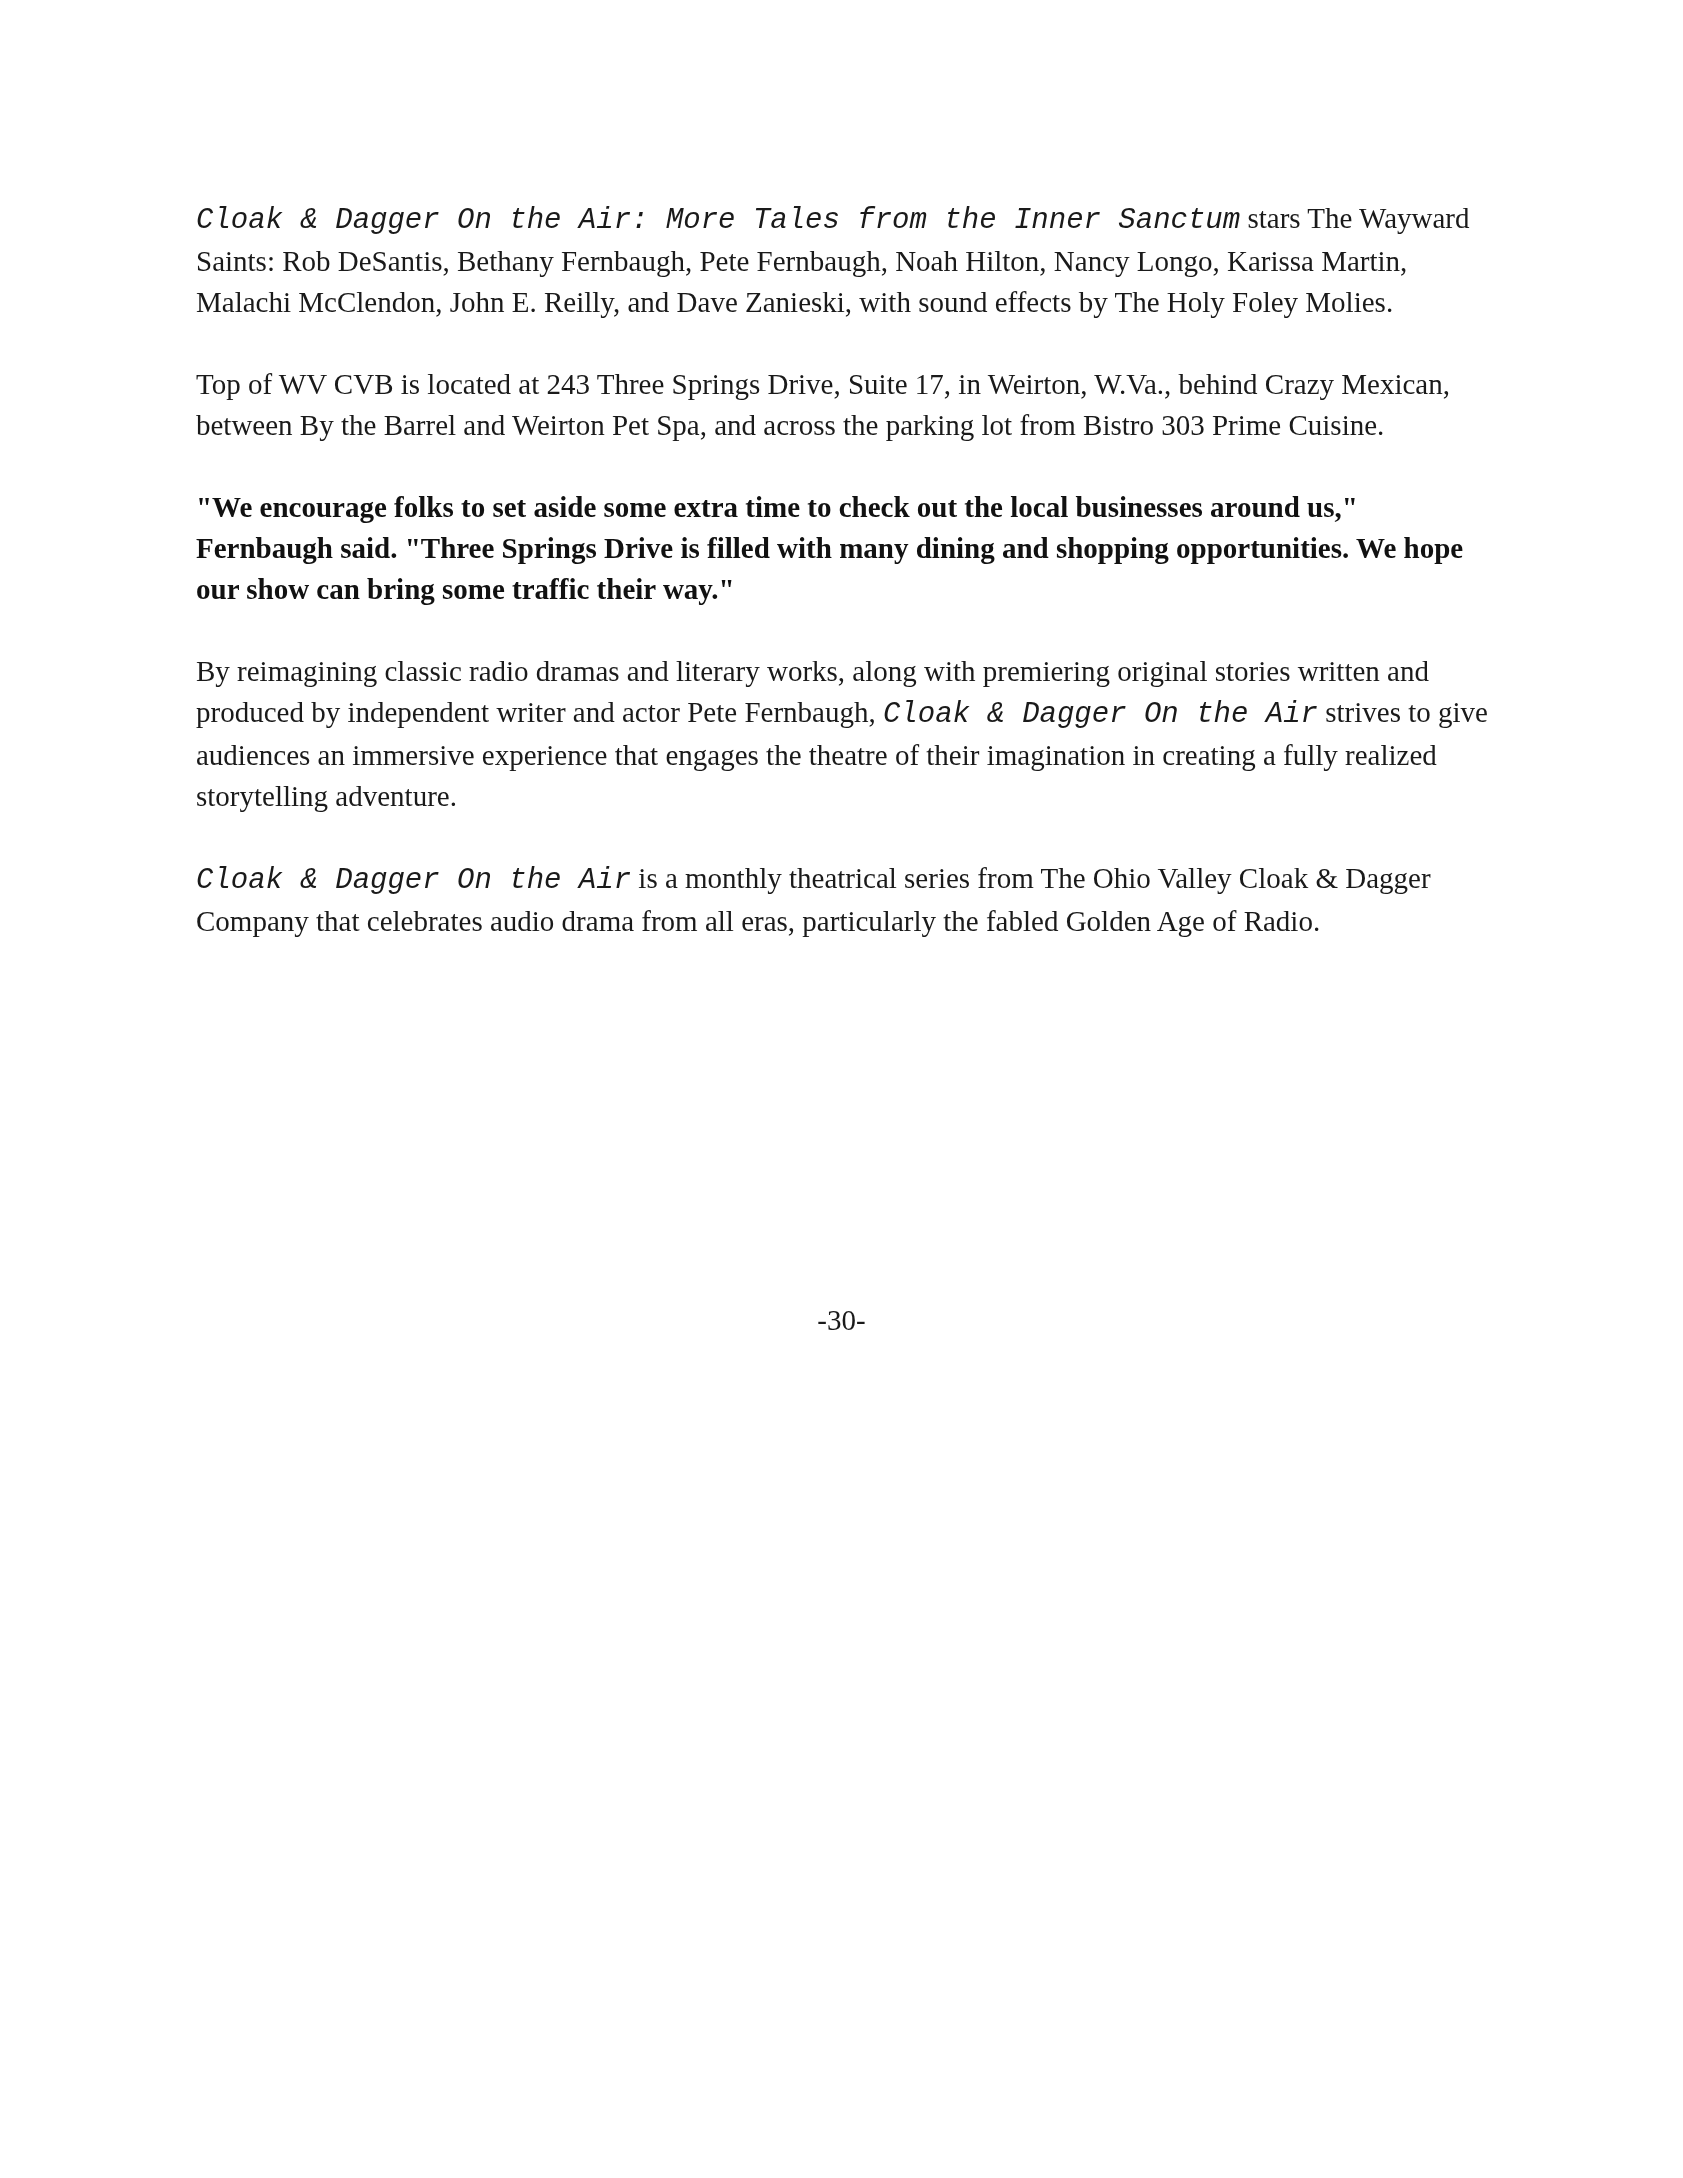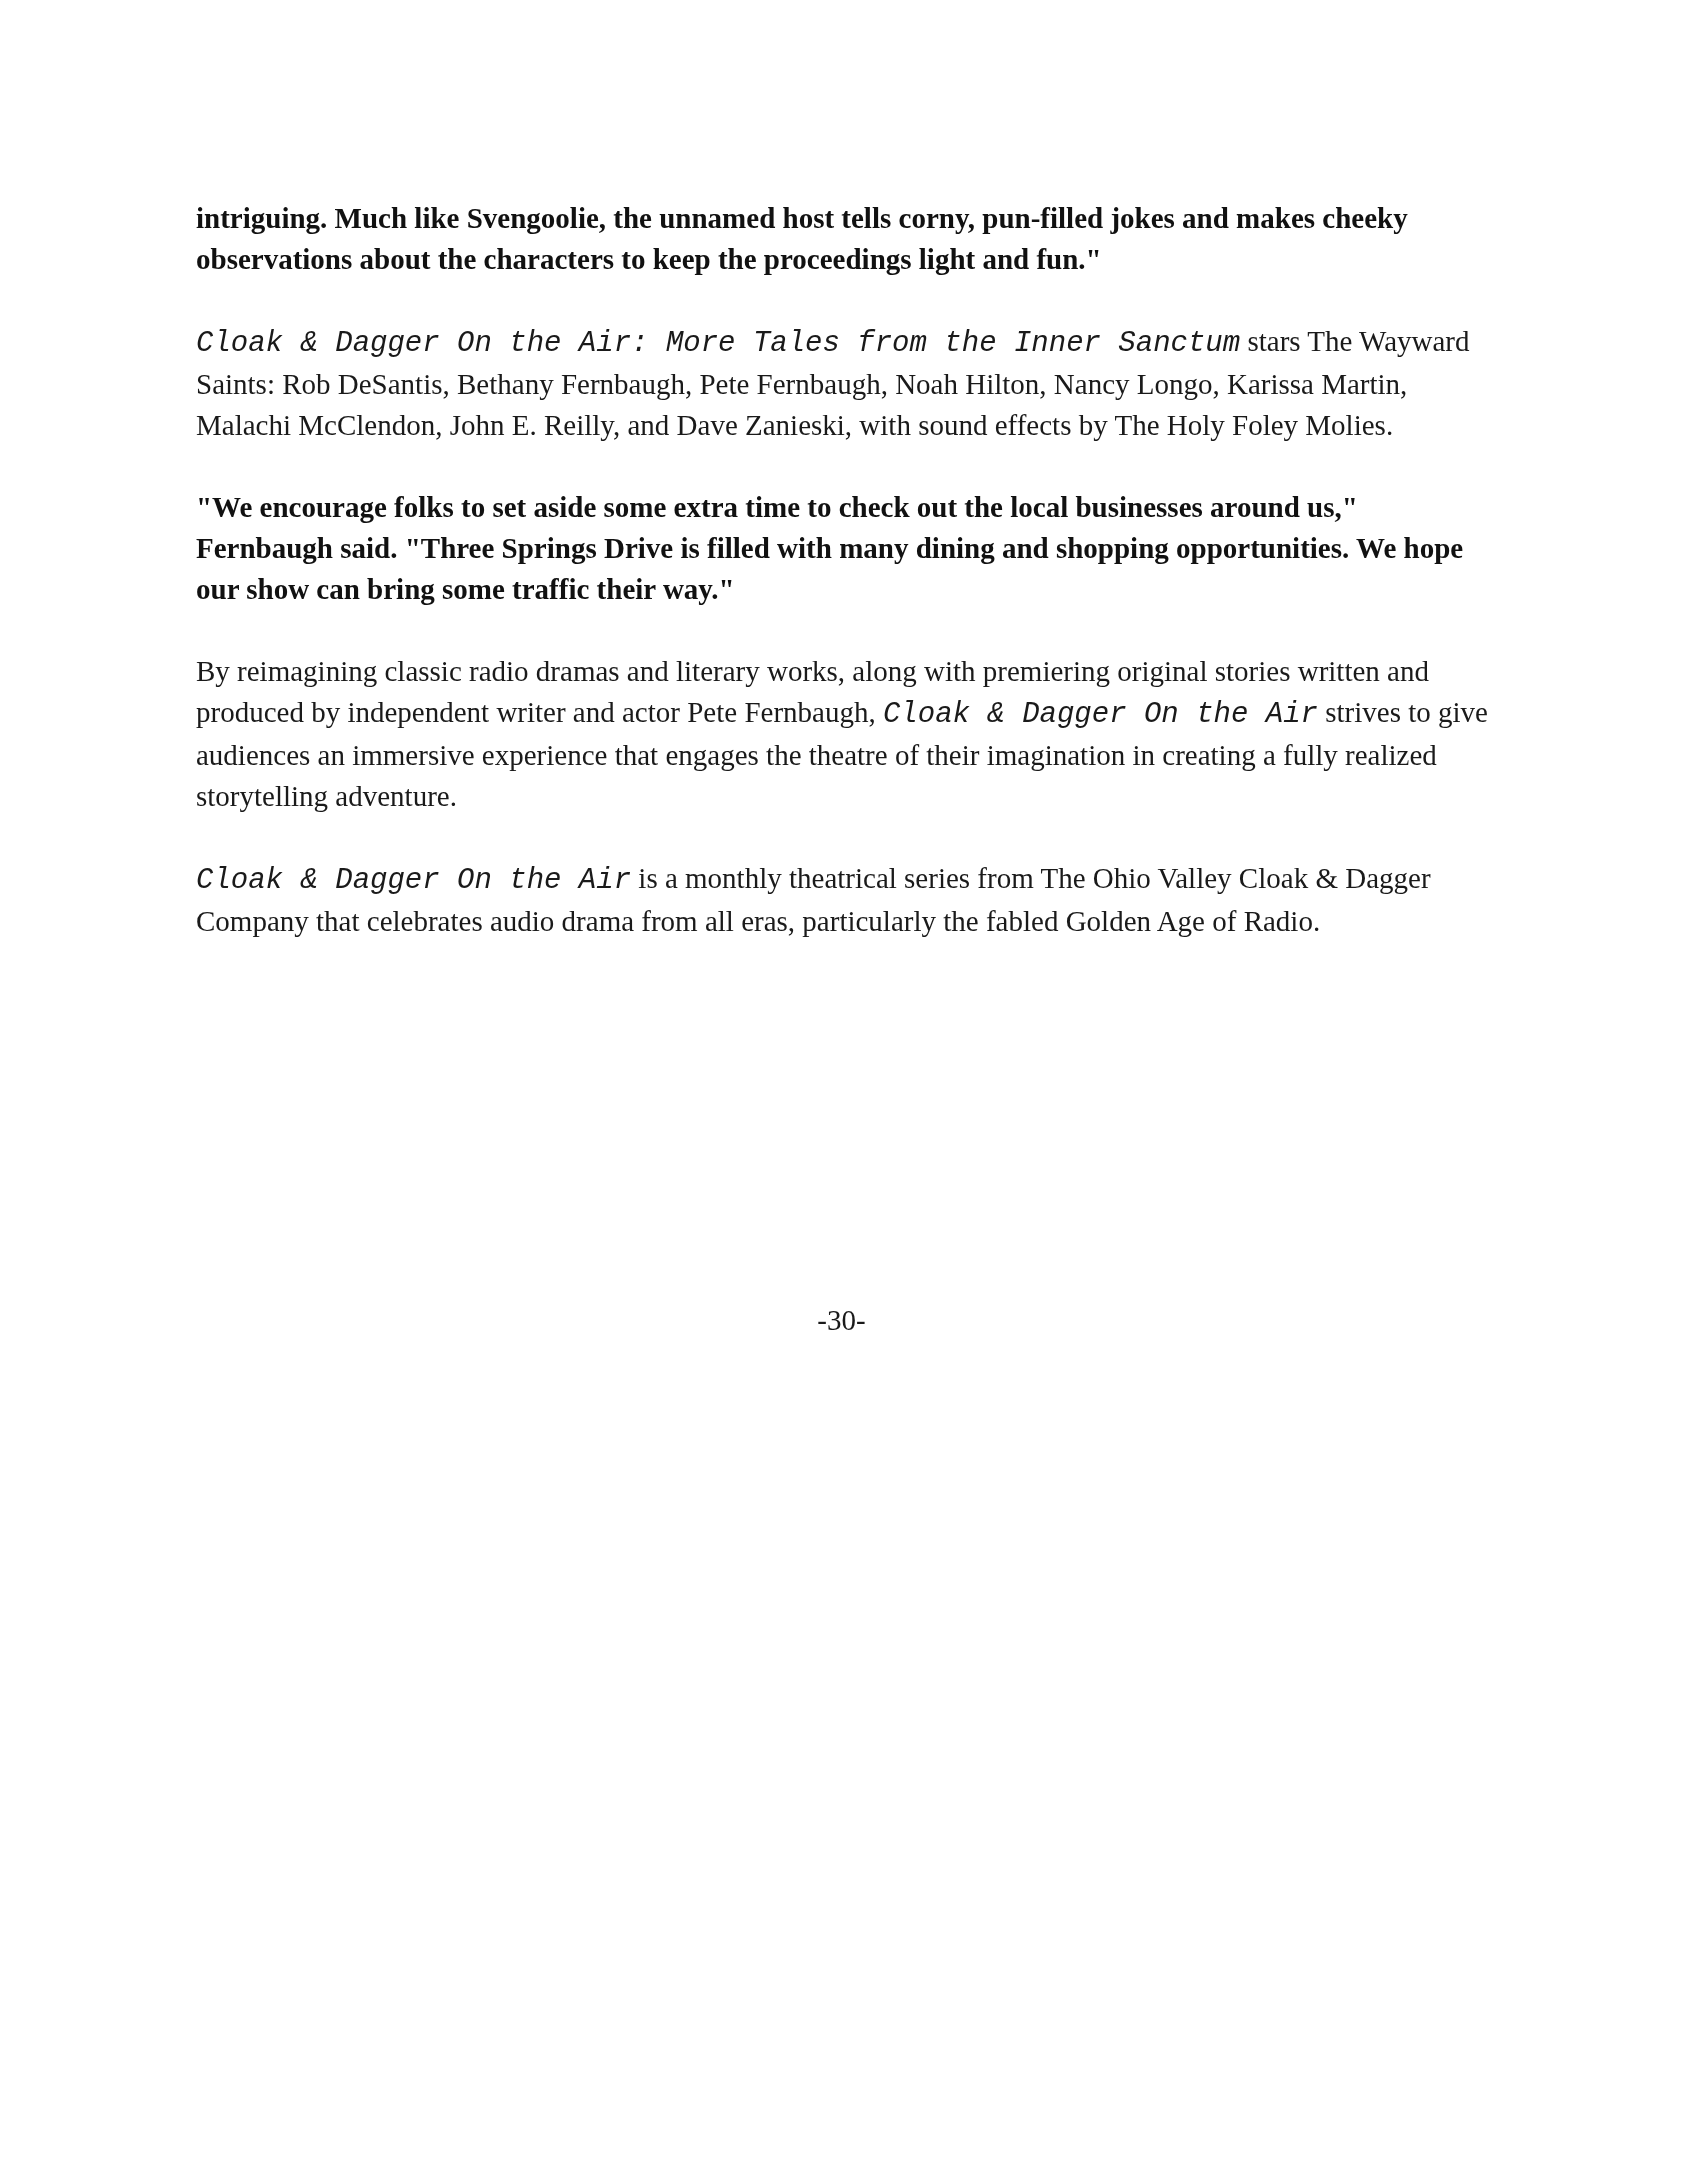--- a/index.html
+++ b/index.html
@@ -54,28 +54,28 @@
       line-height: 41px;
       color: #1a1a1a;
     }
   </style>
 </head>
 <body>
 
 <div class="page">
   <div class="content">
 
-    <p class="para bold">
-      <span>intriguing. Much like Svengoolie, the unnamed host tells corny, pun-filled jokes and makes cheeky observations about the characters to keep the proceedings light and fun."</span>
-    </p>
 
     <p class="para">
       <span class="ital">Cloak &amp; Dagger On the Air: More Tales from the Inner Sanctum</span><span> stars The Wayward Saints: Rob DeSantis, Bethany Fernbaugh, Pete Fernbaugh, Noah Hilton, Nancy Longo, Karissa Martin, Malachi McClendon, John E. Reilly, and Dave Zanieski, with sound effects by The Holy Foley Molies.</span>
     </p>
 
+    <p class="para">
+      <span>Top of WV CVB is located at 243 Three Springs Drive, Suite 17, in Weirton, W.Va., behind Crazy Mexican, between By the Barrel and Weirton Pet Spa, and across the parking lot from Bistro 303 Prime Cuisine.</span>
+    </p>
 
     <p class="para bold">
       <span>"We encourage folks to set aside some extra time to check out the local businesses around us," Fernbaugh said. "Three Springs Drive is filled with many dining and shopping opportunities. We hope our show can bring some traffic their way."</span>
     </p>
 
     <p class="para">
       <span>By reimagining classic radio dramas and literary works, along with premiering original stories written and produced by independent writer and actor Pete Fernbaugh, </span><span class="ital">Cloak &amp; Dagger On the Air</span><span> strives to give audiences an immersive experience that engages the theatre of their imagination in creating a fully realized storytelling adventure.</span>
     </p>
 
     <p class="para">

